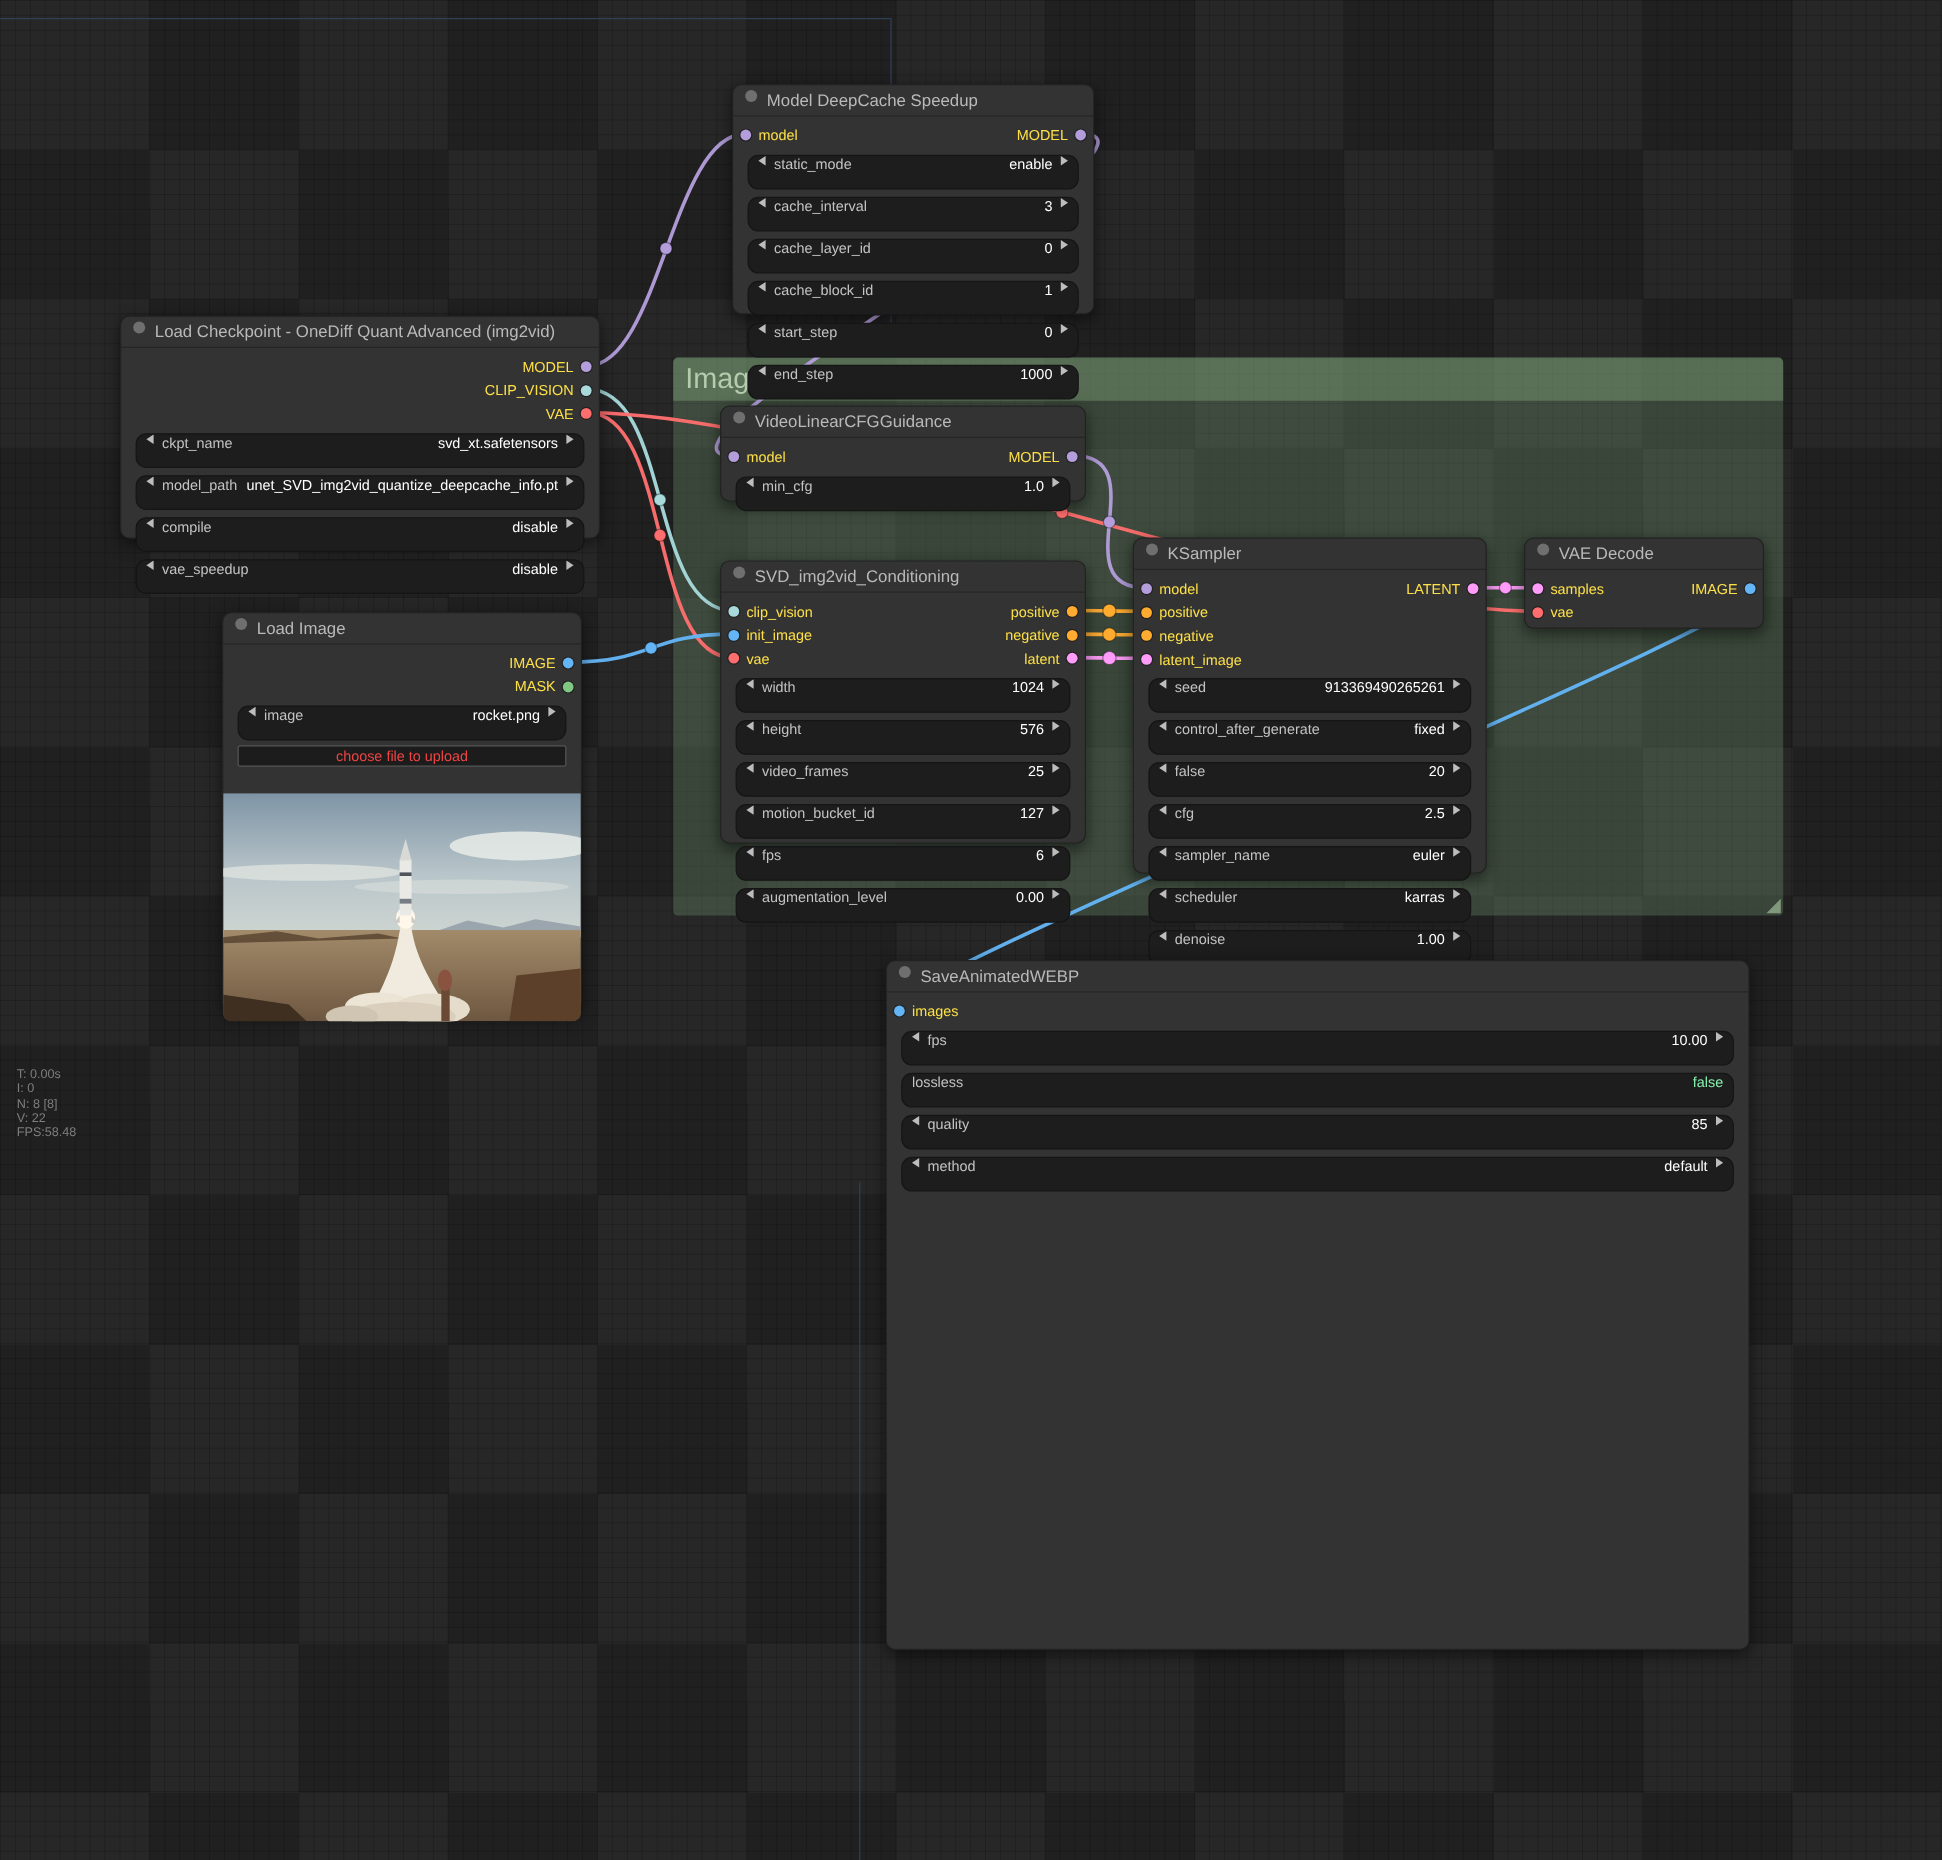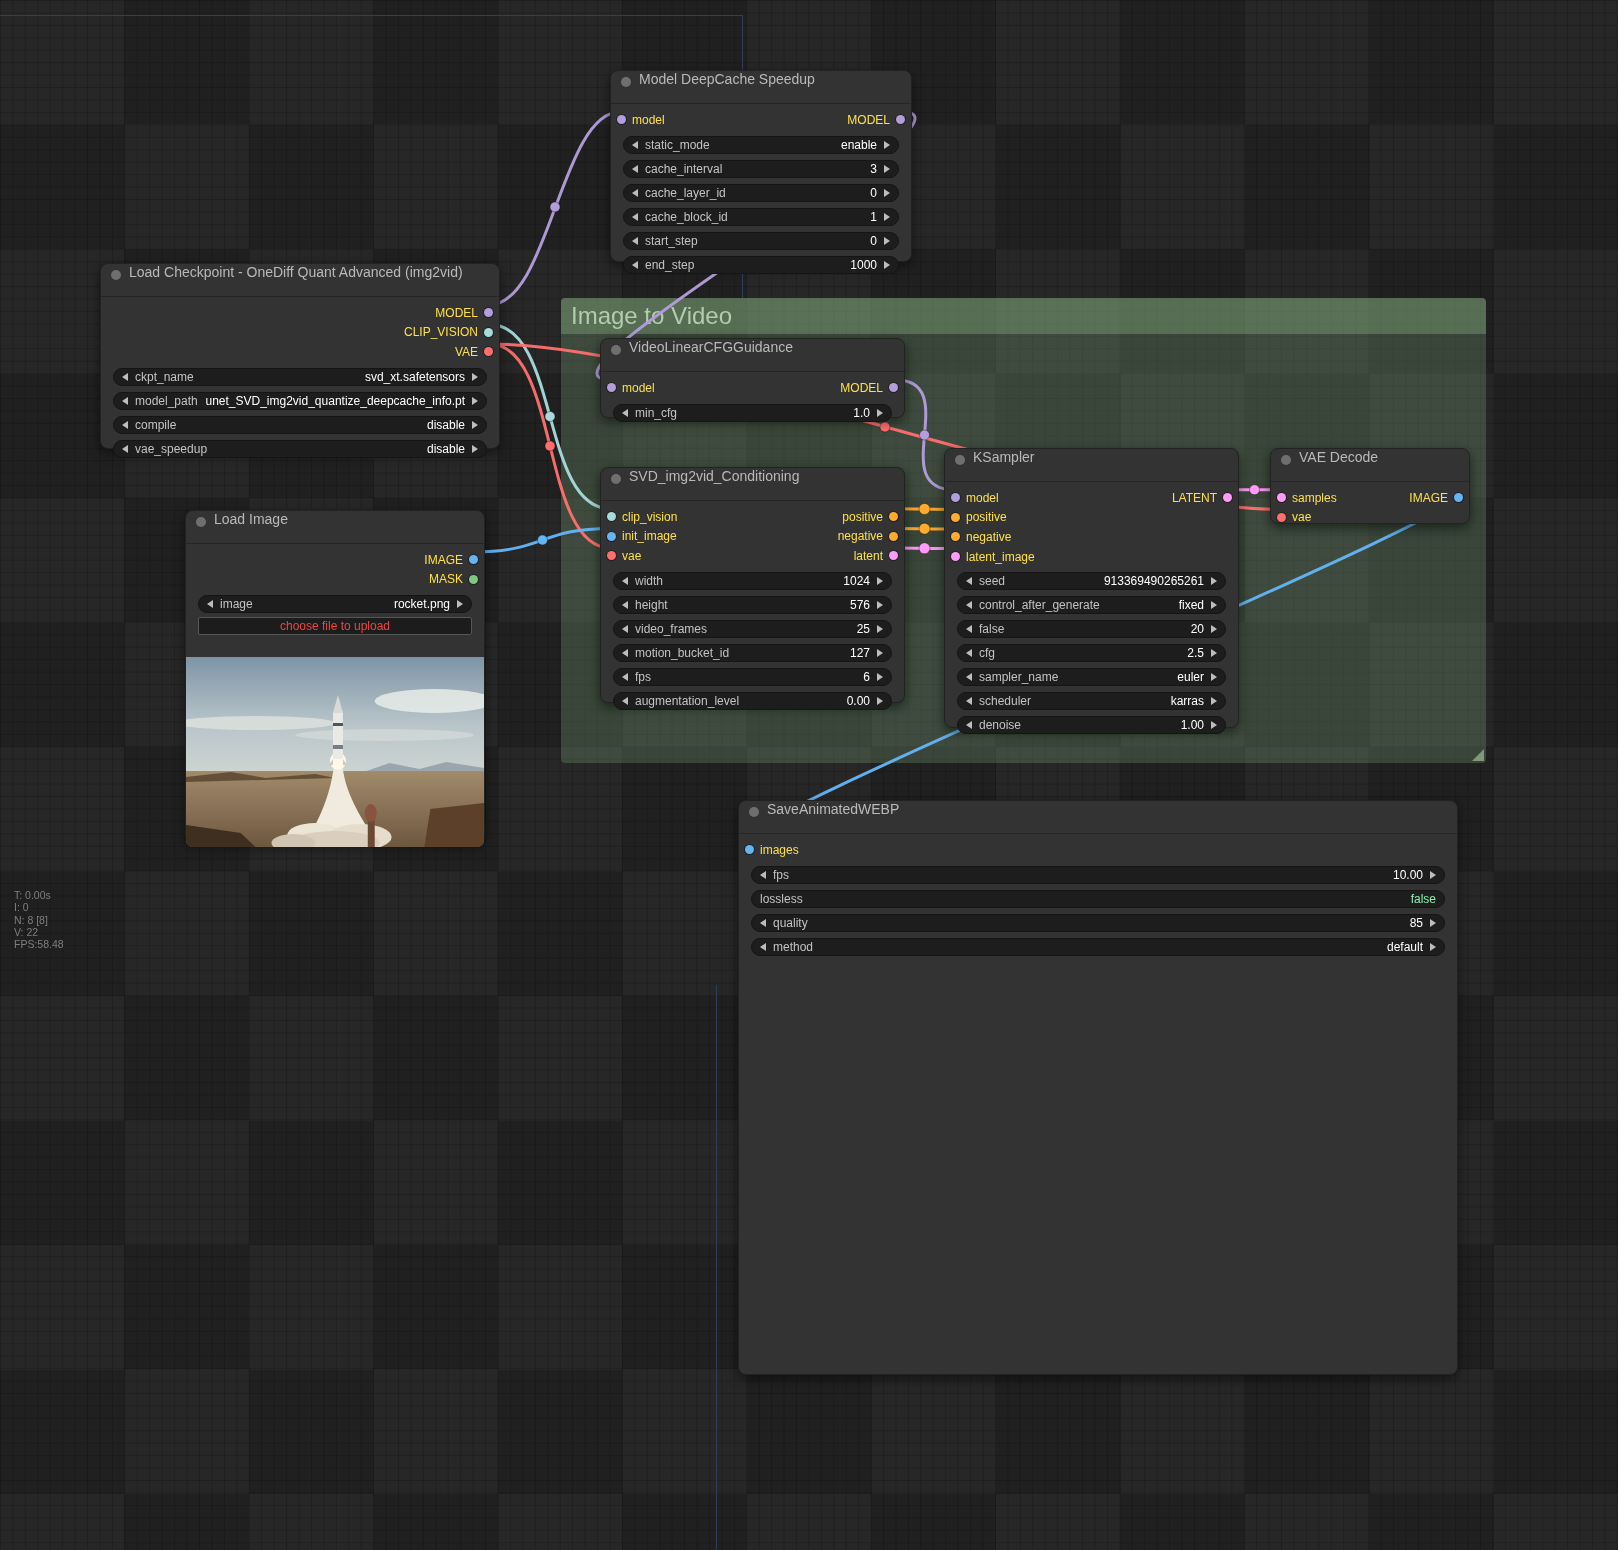--- a/index.html
+++ b/index.html
@@ -24,34 +24,34 @@
     border-bottom:12px solid rgba(190,220,180,.55);border-left:12px solid transparent}
 
   
   #wires{position:absolute;left:0;top:0;pointer-events:none}
   .wire{fill:none;stroke-width:3;opacity:.96}
   .linkdot{stroke:rgba(0,0,0,.35);stroke-width:1}
 
   
   .node{position:absolute;background:#333333;border:1px solid #222;border-radius:8px;
     box-shadow:0 4px 12px rgba(0,0,0,.5);color:#ccc}
-  .node-title{height:26px;display:flex;align-items:flex-end;gap:8px;padding:16px 10px;
+  .node-title{height:26px;display:flex;align-items:flex-start;gap:8px;padding:4px 10px;
     font-size:14px;color:#b9b9b9;border-bottom:1px solid rgba(0,0,0,.25)}
   .status-dot{width:10px;height:10px;border-radius:50%;background:#6f6f6f;flex:none}
   .node-body{padding-top:6px}
   .slot-row{height:19.6px;display:flex;align-items:center;font-size:12px;color:#fde047}
   .slot{display:flex;align-items:center;height:100%}
   .slot.in{padding-left:6px;gap:6px}
   .slot.out{margin-left:auto;padding-right:6px;gap:6px}
   .dot{width:9px;height:9px;border-radius:50%;flex:none;box-shadow:0 0 0 1px rgba(0,0,0,.35)}
   .c-model{background:#b39ddb}.c-clip{background:#a8dadc}.c-vae{background:#ff6e6e}
   .c-image{background:#64b5f6}.c-mask{background:#81c784}.c-latent{background:#ff9cf9}
   .c-cond{background:#ffab30}
-  .widget{height:18px;margin:6px 12px 0;background:#1d1d1d;border:1px solid #151515;
-    border-radius:9px;display:flex;align-items:center;padding:0 8px;gap:7px;
+  .widget{height:29px;margin:6px 12px 0;background:#1d1d1d;border:1px solid #151515;
+    border-radius:9px;display:flex;padding:0 8px;gap:7px;
     font-size:12px;color:#c3c3c3;white-space:nowrap;overflow:hidden}
   .widget .wvalue{margin-left:auto;color:#ffffff}
   .widget .muted{color:#86efac}
   .arrL{width:0;height:0;border-top:4px solid transparent;border-bottom:4px solid transparent;
     border-right:6px solid #bdbdbd;flex:none}
   .arrR{width:0;height:0;border-top:4px solid transparent;border-bottom:4px solid transparent;
     border-left:6px solid #bdbdbd;flex:none}
   .upload-btn{height:18px;margin:4px 12px 0;background:#1c1c1c;border:1px solid #565656;
     border-radius:2px;display:flex;align-items:center;justify-content:center;
     font-size:12px;color:#ef4444;cursor:pointer}

